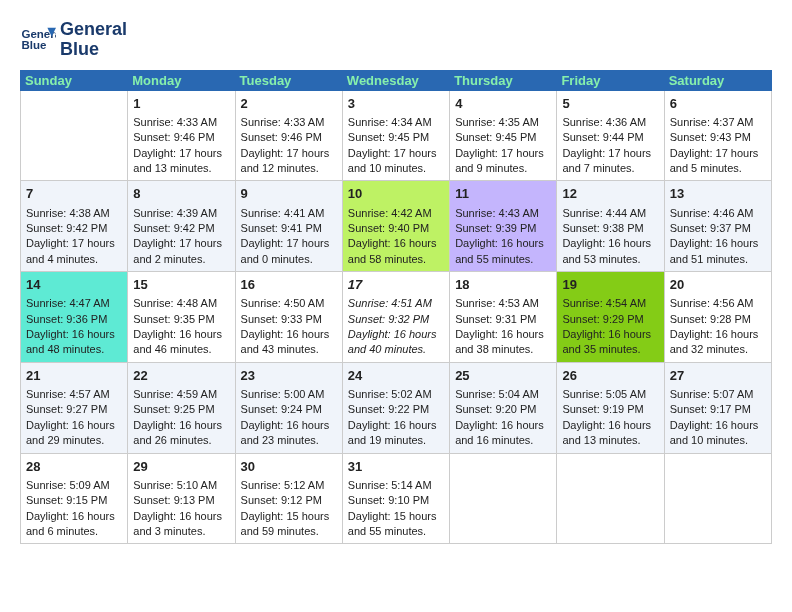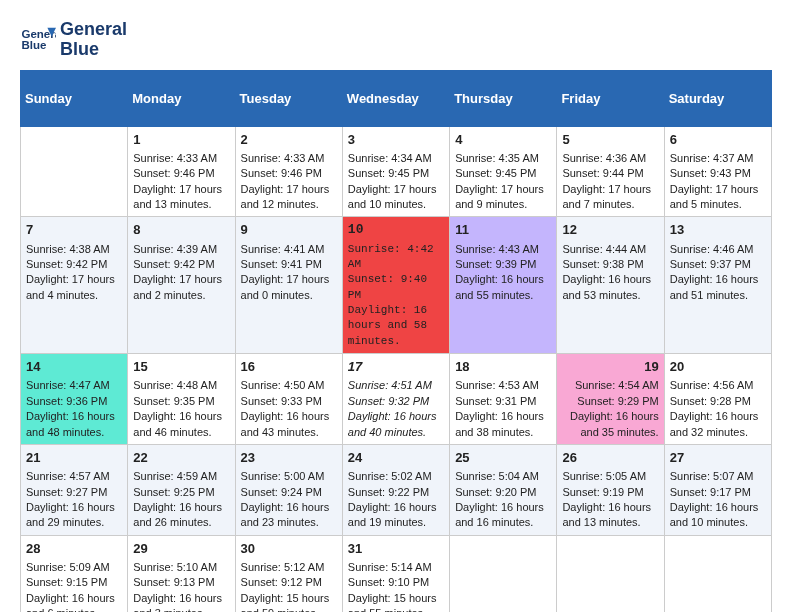--- a/index.html
+++ b/index.html
@@ -45,22 +45,22 @@
       color: #333;
       margin-top: 4px;
     }
     .calendar {
       width: 100%;
       border-collapse: collapse;
       font-size: 11px;
     }
     .calendar th {
       background-color: #2968b2;
-      color: #ffffff;
-      padding: 20px 4px;
+      color: #86efac;
+      padding: 2px 4px;
       text-align: left;
       font-size: 13px;
       font-weight: bold;
       border: 1px solid #2968b2;
     }
     .calendar td {
       border: 1px solid #ccc;
       vertical-align: top;
       padding: 4px 5px;
       width: 107px;
@@ -174,21 +174,21 @@
           <div>Sunrise: 4:39 AM</div>
           <div>Sunset: 9:42 PM</div>
           <div>Daylight: 17 hours and 2 minutes.</div>
         </td>
         <td style="background-color: rgb(240, 244, 250);">
           <span class="day-num">9</span>
           <div>Sunrise: 4:41 AM</div>
           <div>Sunset: 9:41 PM</div>
           <div>Daylight: 17 hours and 0 minutes.</div>
         </td>
-        <td style="background-color: #ef4444; font-family: Liberation Mono, monospace;">
+        <td style="background-color: #bef264;">
           <span class="day-num">10</span>
           <div>Sunrise: 4:42 AM</div>
           <div>Sunset: 9:40 PM</div>
           <div>Daylight: 16 hours and 58 minutes.</div>
         </td>
         <td style="background-color: #c4b5fd;">
           <span class="day-num">11</span>
           <div>Sunrise: 4:43 AM</div>
           <div>Sunset: 9:39 PM</div>
           <div>Daylight: 16 hours and 55 minutes.</div>
@@ -230,21 +230,21 @@
           <div>Sunrise: 4:51 AM</div>
           <div>Sunset: 9:32 PM</div>
           <div>Daylight: 16 hours and 40 minutes.</div>
         </td>
         <td style="background-color: rgb(255, 255, 255);">
           <span class="day-num">18</span>
           <div>Sunrise: 4:53 AM</div>
           <div>Sunset: 9:31 PM</div>
           <div>Daylight: 16 hours and 38 minutes.</div>
         </td>
-        <td style="background-color: #f9a8d4; text-align: right;">
+        <td style="background-color: #84cc16;">
           <span class="day-num">19</span>
           <div>Sunrise: 4:54 AM</div>
           <div>Sunset: 9:29 PM</div>
           <div>Daylight: 16 hours and 35 minutes.</div>
         </td>
         <td style="background-color: rgb(255, 255, 255);">
           <span class="day-num">20</span>
           <div>Sunrise: 4:56 AM</div>
           <div>Sunset: 9:28 PM</div>
           <div>Daylight: 16 hours and 32 minutes.</div>

